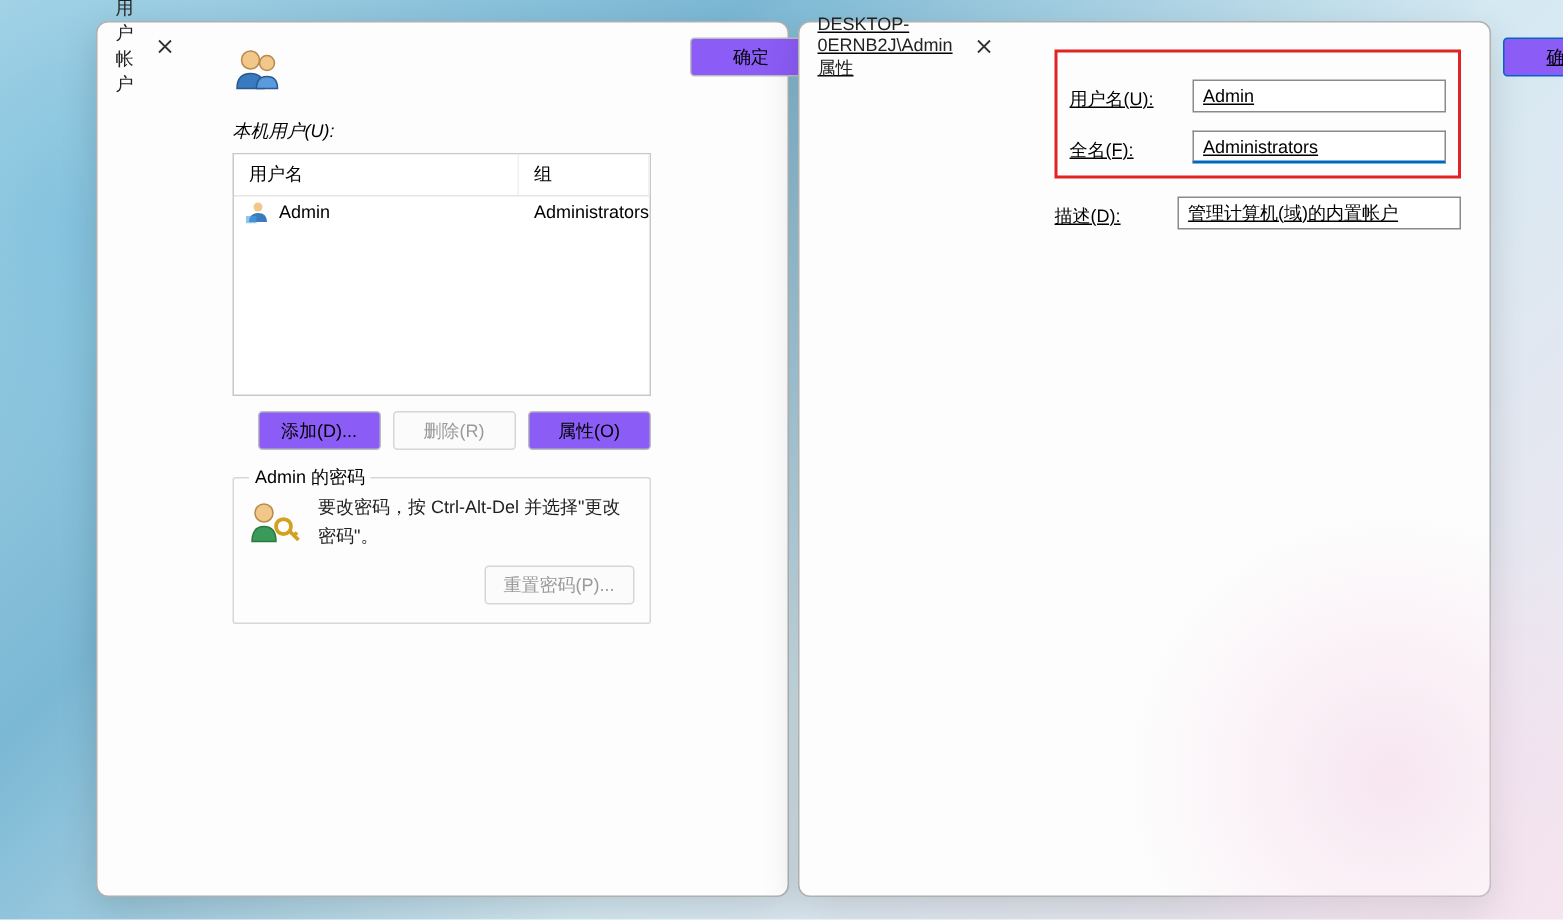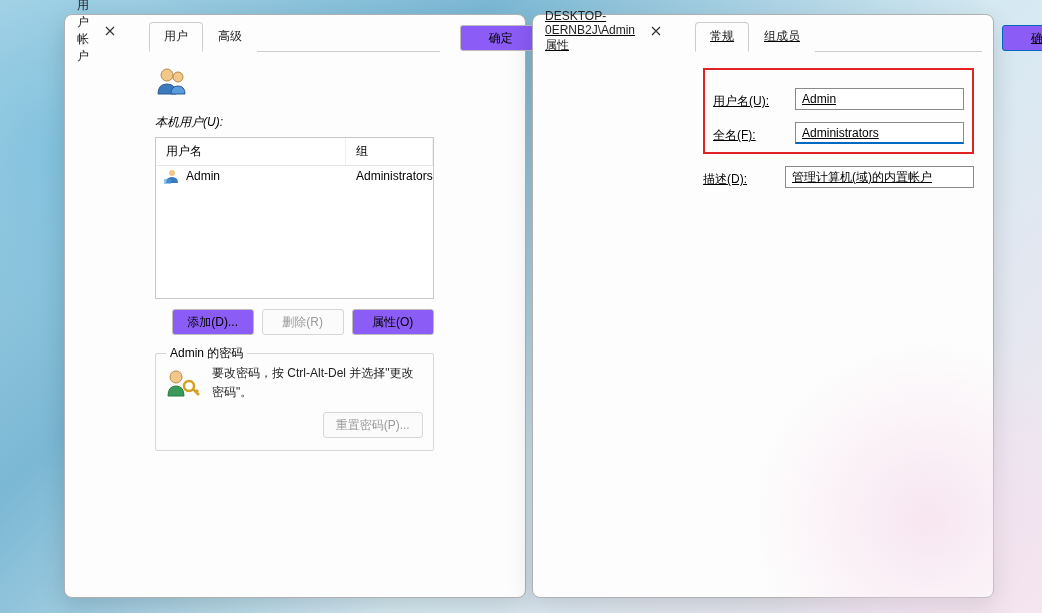--- a/index.html
+++ b/index.html
@@ -244,24 +244,20 @@
 <div class="window" id="win-users">
   <div class="titlebar">
     <span class="title-text">用户帐户</span>
     <div class="close-btn">
       <svg width="10" height="10" viewBox="0 0 10 10">
           <path d="M1 1 L9 9 M9 1 L1 9" stroke="#333" stroke-width="1.2" fill="none"></path>
         </svg>
     </div>
   </div>
   <div class="content">
-    <div class="tabstrip">
-      <div class="tab active">用户</div>
-      <div class="tab">高级</div>
-    </div>
 
     <div class="info-row">
       <span class="info-icon">
         <svg viewBox="0 0 34 34">
           <circle cx="12" cy="11" r="6" fill="#f2c78a" stroke="#b88a4a"></circle>
           <path d="M3 30 Q3 20 12 20 Q21 20 21 30 Z" fill="#3a7abf" stroke="#2a5a8f"></path>
           <circle cx="23" cy="13" r="5" fill="#f2c78a" stroke="#b88a4a"></circle>
           <path d="M16 30 Q16 22 23 22 Q30 22 30 30 Z" fill="#5a9adf" stroke="#2a5a8f"></path>
         </svg>
       </span>
@@ -327,24 +323,20 @@
 <div class="window" id="win-props">
   <div class="titlebar">
     <span class="title-text">DESKTOP-0ERNB2J\Admin 属性</span>
     <div class="close-btn">
       <svg width="10" height="10" viewBox="0 0 10 10">
           <path d="M1 1 L9 9 M9 1 L1 9" stroke="#333" stroke-width="1.2" fill="none"></path>
         </svg>
     </div>
   </div>
   <div class="content">
-    <div class="tabstrip">
-      <div class="tab active">常规</div>
-      <div class="tab">组成员</div>
-    </div>
 
     <div class="prop-body">
       <div class="highlight-box">
         <div class="form-row">
           <div class="form-label">用户名(U):</div>
           <input type="text" class="text-input" value="Admin" style="">
         </div>
         <div class="form-row" style="margin-bottom:4px;">
           <div class="form-label">全名(F):</div>
           <input type="text" class="text-input focused" value="Administrators" style="">

